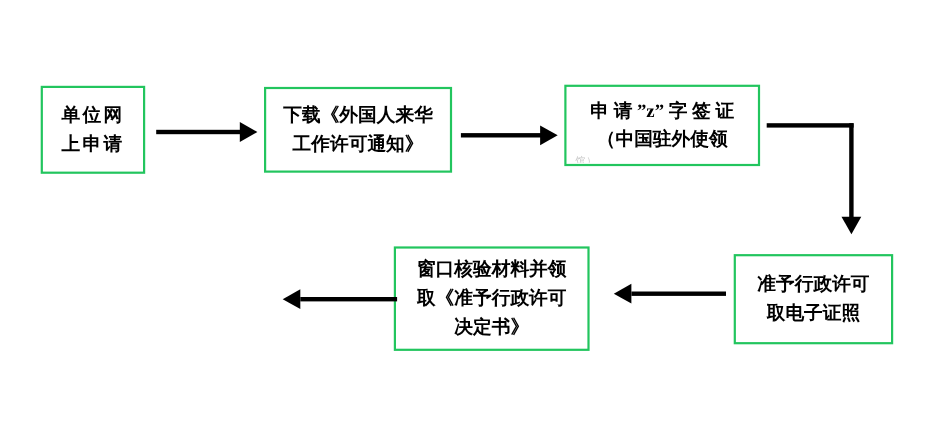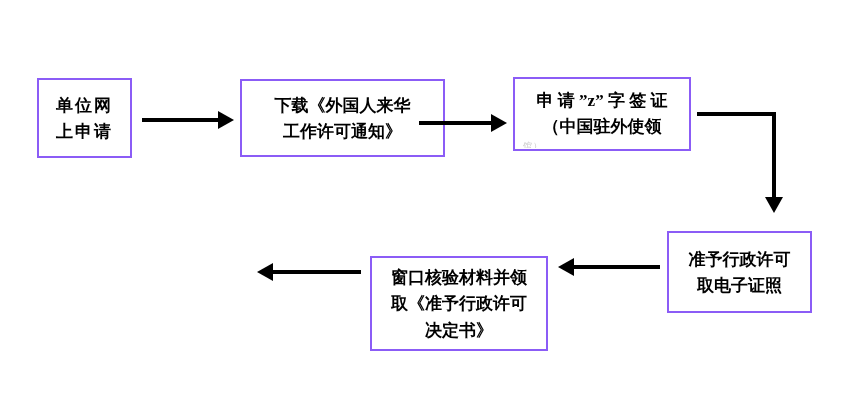--- a/index.html
+++ b/index.html
@@ -11,21 +11,21 @@
     position: relative;
     width: 849px;
     height: 400px;
     background: #ffffff;
     overflow: hidden;
     font-family: "DejaVu Sans", "Liberation Sans", sans-serif;
   }
   .node {
     position: absolute;
     box-sizing: border-box;
-    border: 2px solid #8b5cf6;
+    border: 2px solid #22c55e;
     background: #ffffff;
     display: flex;
     align-items: center;
     justify-content: center;
     text-align: center;
   }
   .node-label {
     font-size: 17px;
     line-height: 1.55;
     color: #000000;
@@ -91,37 +91,37 @@
 </head>
 <body>
 
 <div id="canvas">
 
   <div class="node" style="left:37px; top:78px; width:95px; height:80px;">
     <div class="node-label wide">单位网
 上申请</div>
   </div>
 
-  <div class="node" style="left:240px; top:79px; width:205px; height:78px;">
+  <div class="node" style="left:240px; top:79px; width:171px; height:78px;">
     <div class="node-label tight">下载《外国人来华
 工作许可通知》</div>
   </div>
 
   <div class="node" style="left:513px; top:77px; width:178px; height:74px;font-family:Liberation Serif, serif;">
     <div class="node-label tight">申 请 ”z” 字 签 证
 （中国驻外使领</div>
     <div class="ghost" style="left:8px; bottom:1px;">馆）</div>
   </div>
 
   <div class="node" style="left:667px; top:231px; width:145px; height:82px;">
     <div class="node-label tight">准予行政许可
 取电子证照</div>
   </div>
 
-  <div class="node" style="left:370px; top:224px; width:178px; height:95px;margin-top:32px;">
+  <div class="node" style="left:358px; top:224px; width:178px; height:95px;">
     <div class="node-label tight">窗口核验材料并领
 取《准予行政许可
 决定书》</div>
   </div>
 
 
   <div class="conn">
     <div class="hline" style="left:142px; top:118px; width:78px;"></div>
     <div class="arrow-right" style="left:218px; top:111px;"></div>
   </div>

